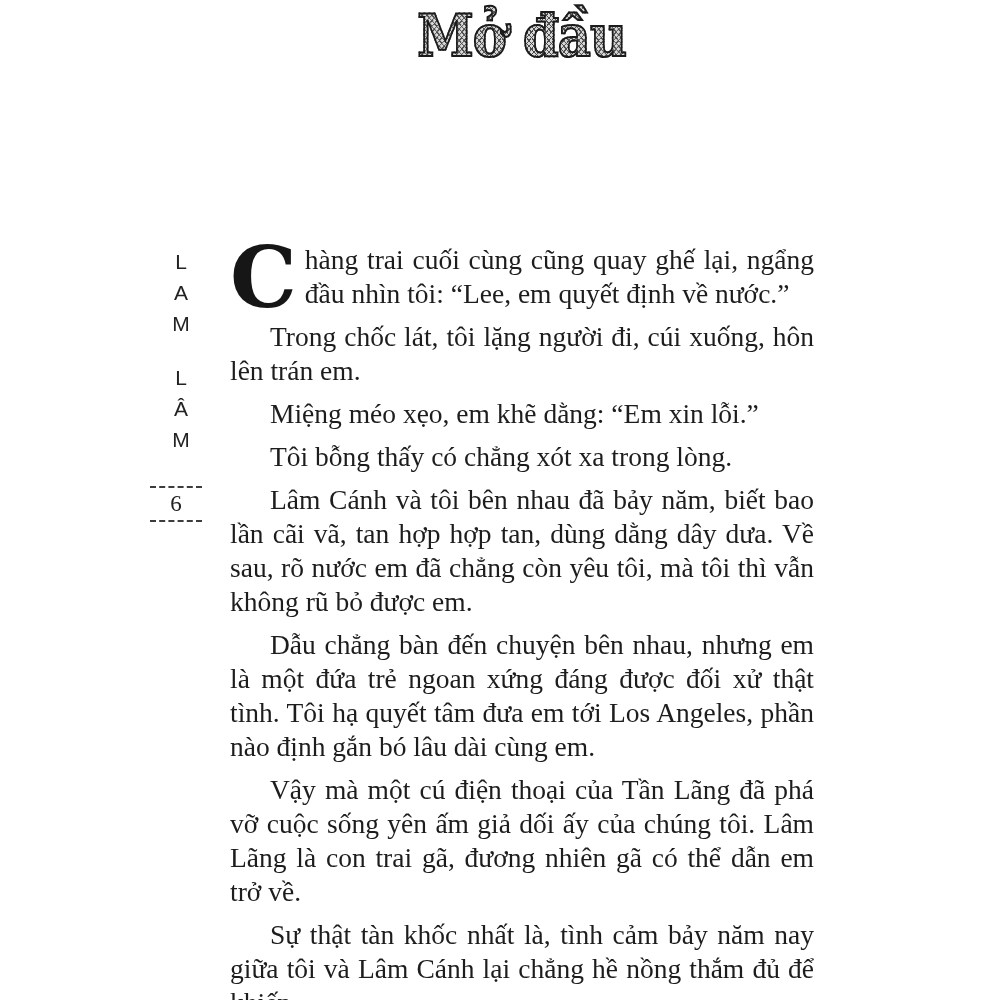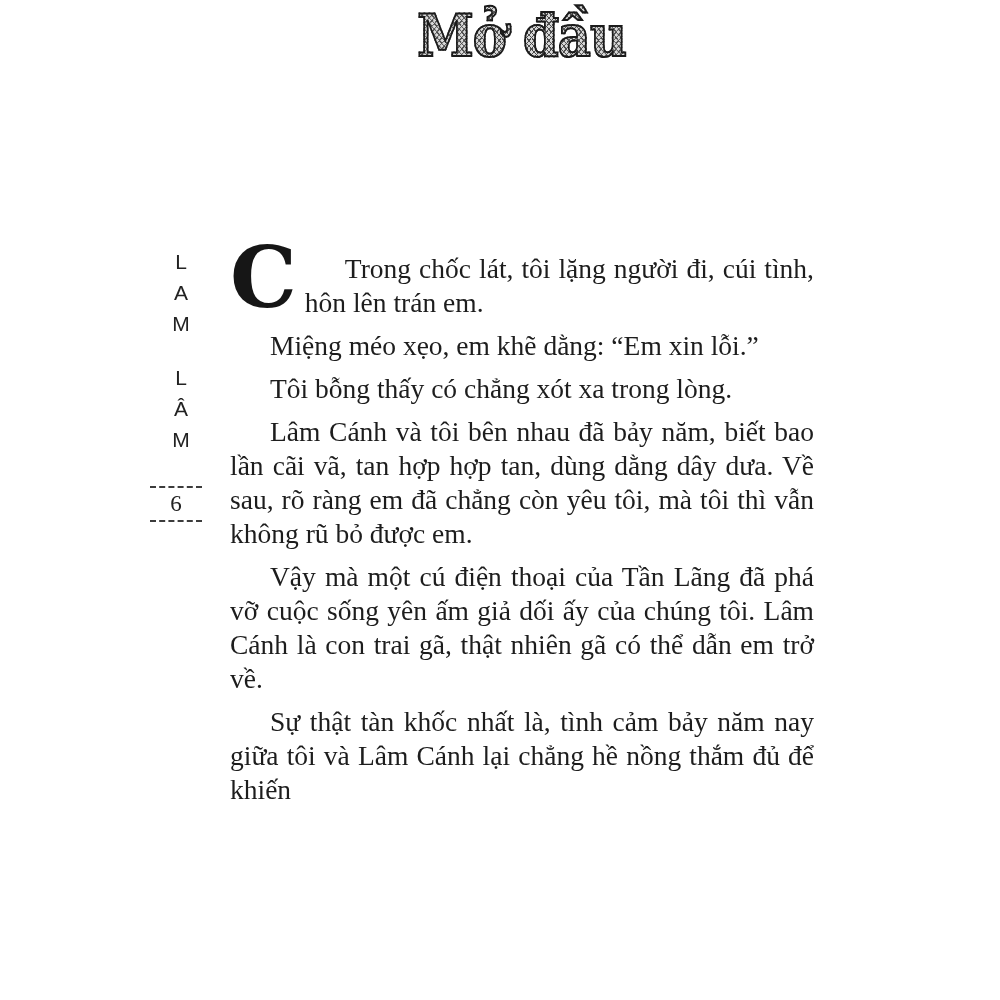--- a/index.html
+++ b/index.html
@@ -135,22 +135,23 @@
     <span class="author-letter word-gap">L</span>
     <span class="author-letter">Â</span>
     <span class="author-letter">M</span>
   </div>
 
   <div class="page-number-box">
     <span class="page-number">6</span>
   </div>
 
   <div class="content">
-    <p class="opening"><span class="dropcap">C</span></p>
-    <p>Trong chốc lát, tôi lặng người đi, cúi tình, hôn lên trán em.</p>
+    <p class="opening"><span class="dropcap">C</span><span>hàng trai cuối cùng cũng quay ghế lại, ngẩng đầu nhìn tôi: “Lee, em quyết định về nước.”</span></p>
+    <p>Trong chốc lát, tôi lặng người đi, cúi xuống, hôn lên trán em.</p>
     <p>Miệng méo xẹo, em khẽ dằng: “Em xin lỗi.”</p>
     <p>Tôi bỗng thấy có chẳng xót xa trong lòng.</p>
-    <p>Lâm Cánh và tôi bên nhau đã bảy năm, biết bao lần cãi vã, tan hợp hợp tan, dùng dằng dây dưa. Về sau, rõ ràng em đã chẳng còn yêu tôi, mà tôi thì vẫn không rũ bỏ được em.</p>
-    <p>Vậy mà một cú điện thoại của Tần Lãng đã phá vỡ cuộc sống yên ấm giả dối ấy của chúng tôi. Lâm Cánh là con trai gã, thật nhiên gã có thể dẫn em trở về.</p>
+    <p>Lâm Cánh và tôi bên nhau đã bảy năm, biết bao lần cãi vã, tan hợp hợp tan, dùng dằng dây dưa. Về sau, rõ nước em đã chẳng còn yêu tôi, mà tôi thì vẫn không rũ bỏ được em.</p>
+    <p>Dẫu chẳng bàn đến chuyện bên nhau, nhưng em là một đứa trẻ ngoan xứng đáng được đối xử thật tình. Tôi hạ quyết tâm đưa em tới Los Angeles, phần nào định gắn bó lâu dài cùng em.</p>
+    <p>Vậy mà một cú điện thoại của Tần Lãng đã phá vỡ cuộc sống yên ấm giả dối ấy của chúng tôi. Lâm Lãng là con trai gã, đương nhiên gã có thể dẫn em trở về.</p>
     <p class="page-break-line">Sự thật tàn khốc nhất là, tình cảm bảy năm nay giữa tôi và Lâm Cánh lại chẳng hề nồng thắm đủ để khiến</p>
   </div>
 
 </div>
 
 </body></html>

